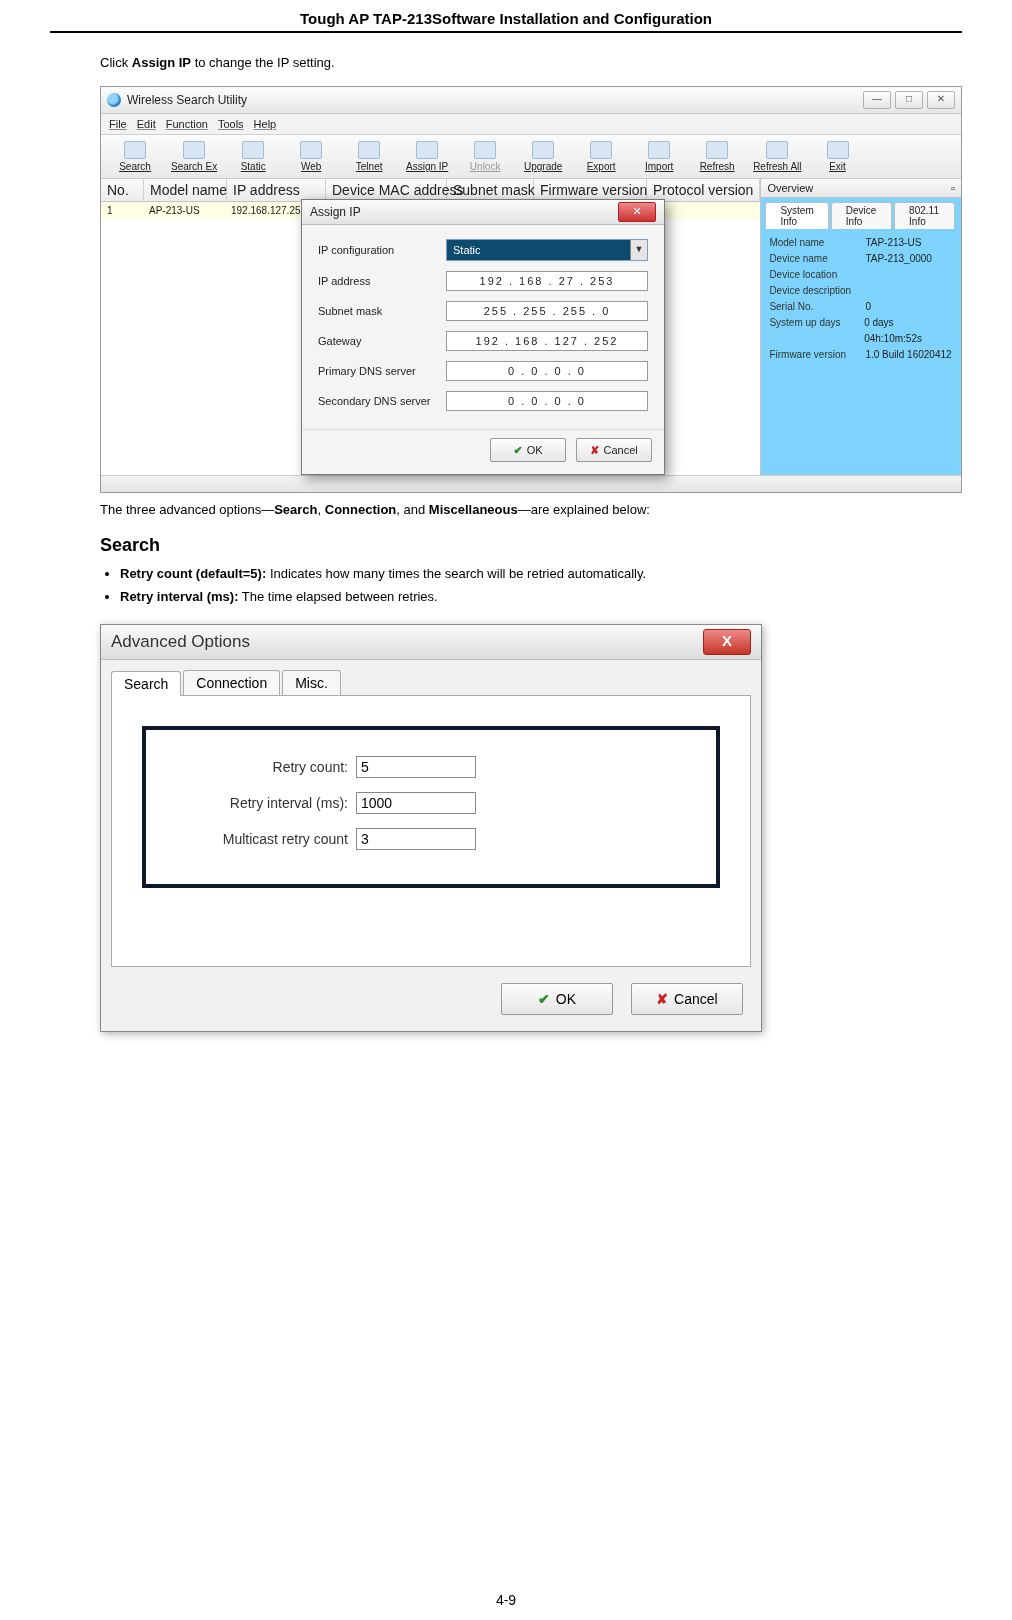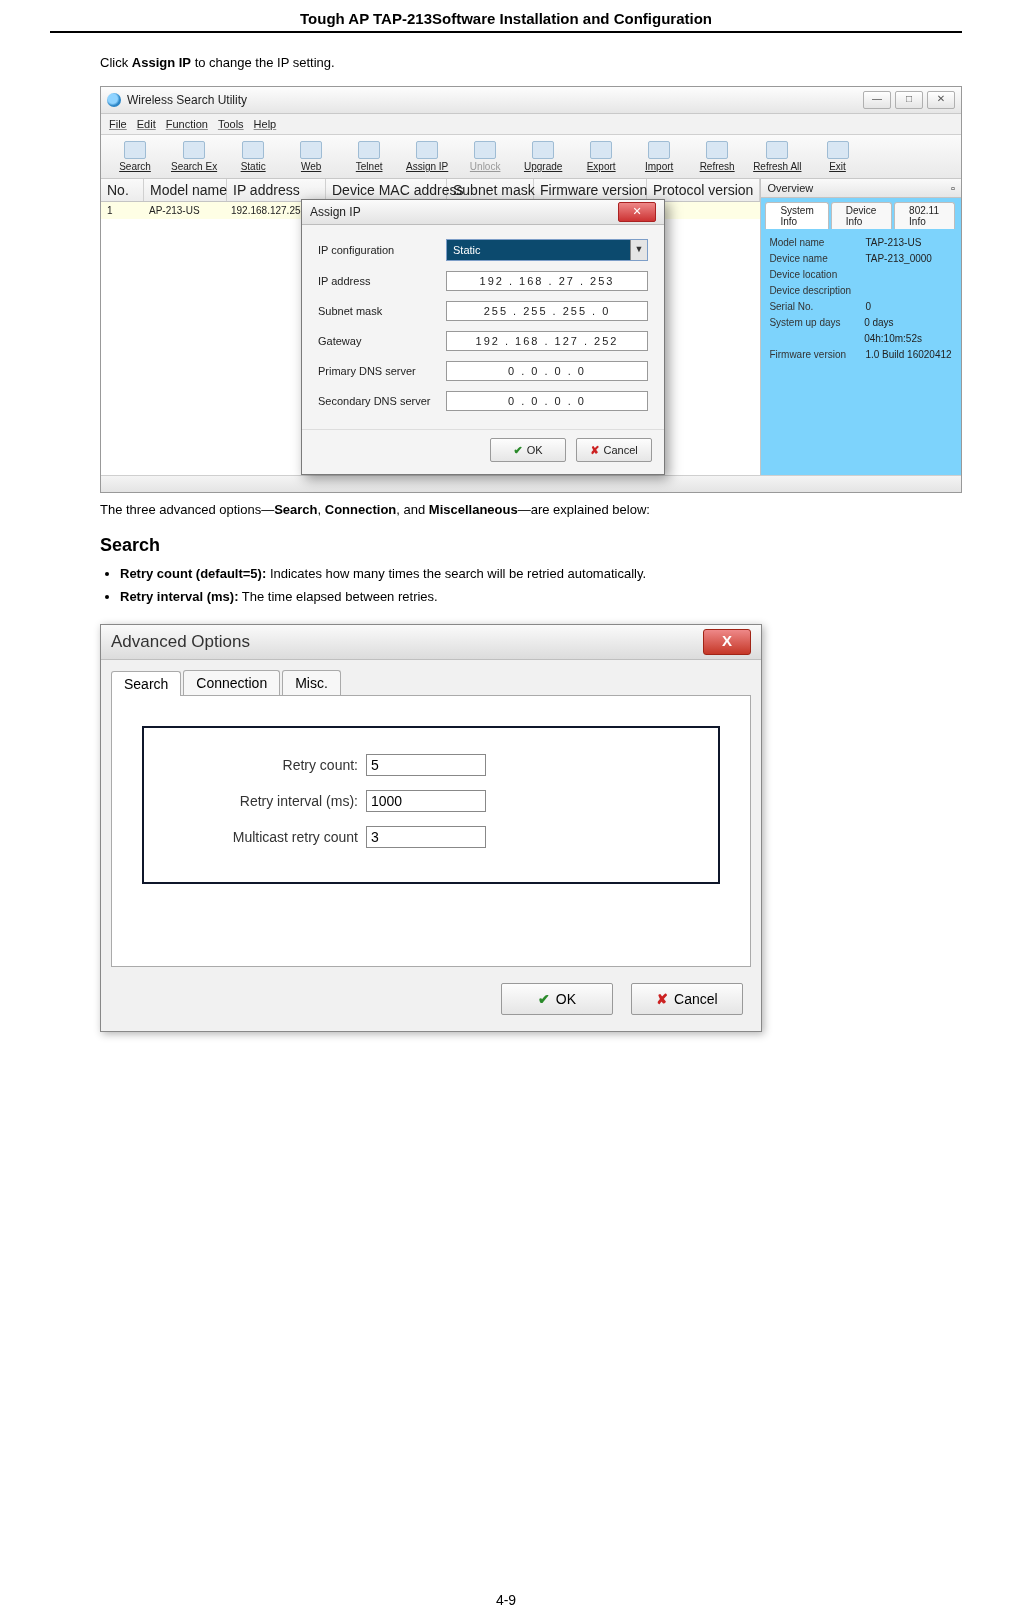--- a/index.html
+++ b/index.html
@@ -54,21 +54,21 @@
   .chk{color:#2a8a2a;font-weight:bold}
   .xx{color:#c22;font-weight:bold}
   
   .advwin{width:660px;border:1px solid #888;background:#f1f1f1;font-family:Tahoma,Arial,sans-serif;box-shadow:2px 2px 8px rgba(0,0,0,.3);margin-bottom:30px}
   .advtitle{height:34px;background:linear-gradient(#fafafa,#dcdcdc);display:flex;align-items:center;padding:0 10px;font-size:17px;color:#333;border-bottom:1px solid #bfbfbf}
   .advtitle .x{margin-left:auto;width:46px;height:24px;background:linear-gradient(#e88,#c53727);border:1px solid #a02416;border-radius:3px;color:#fff;text-align:center;font-size:15px;line-height:22px;font-weight:bold}
   .advtabs{display:flex;padding:10px 10px 0;font-size:14px}
   .advtab{padding:4px 12px;border:1px solid #aaa;border-bottom:none;background:#f7f7f7;margin-right:2px;border-radius:3px 3px 0 0}
   .advtab.on{background:#fff;position:relative;top:1px}
   .advpane{margin:0 10px;border:1px solid #aaa;background:#fff;height:240px;padding:30px 30px 0}
-  .frame{border:2px solid #0f172a;padding:26px 44px 20px}
+  .frame{border:4px solid #0f172a;padding:26px 32px 20px}
   .arow{display:flex;align-items:center;margin-bottom:14px;font-size:14px;color:#333}
   .arow label{width:170px;text-align:right;padding-right:8px}
   .arow input{width:110px;height:20px;border:1px solid #888;font-size:14px;padding:0 4px}
   .advbtns{display:flex;justify-content:flex-end;gap:18px;padding:16px 18px}
   .bigbtn{width:110px;height:30px;border:1px solid #999;background:linear-gradient(#fdfdfd,#e5e5e5);border-radius:2px;display:flex;align-items:center;justify-content:center;gap:6px;font-size:14px}
   .ftr{text-align:center;font-weight:normal;font-size:14px;position:fixed;bottom:12px;left:0;width:1012px}
 </style>
 </head>
 <body>
 

